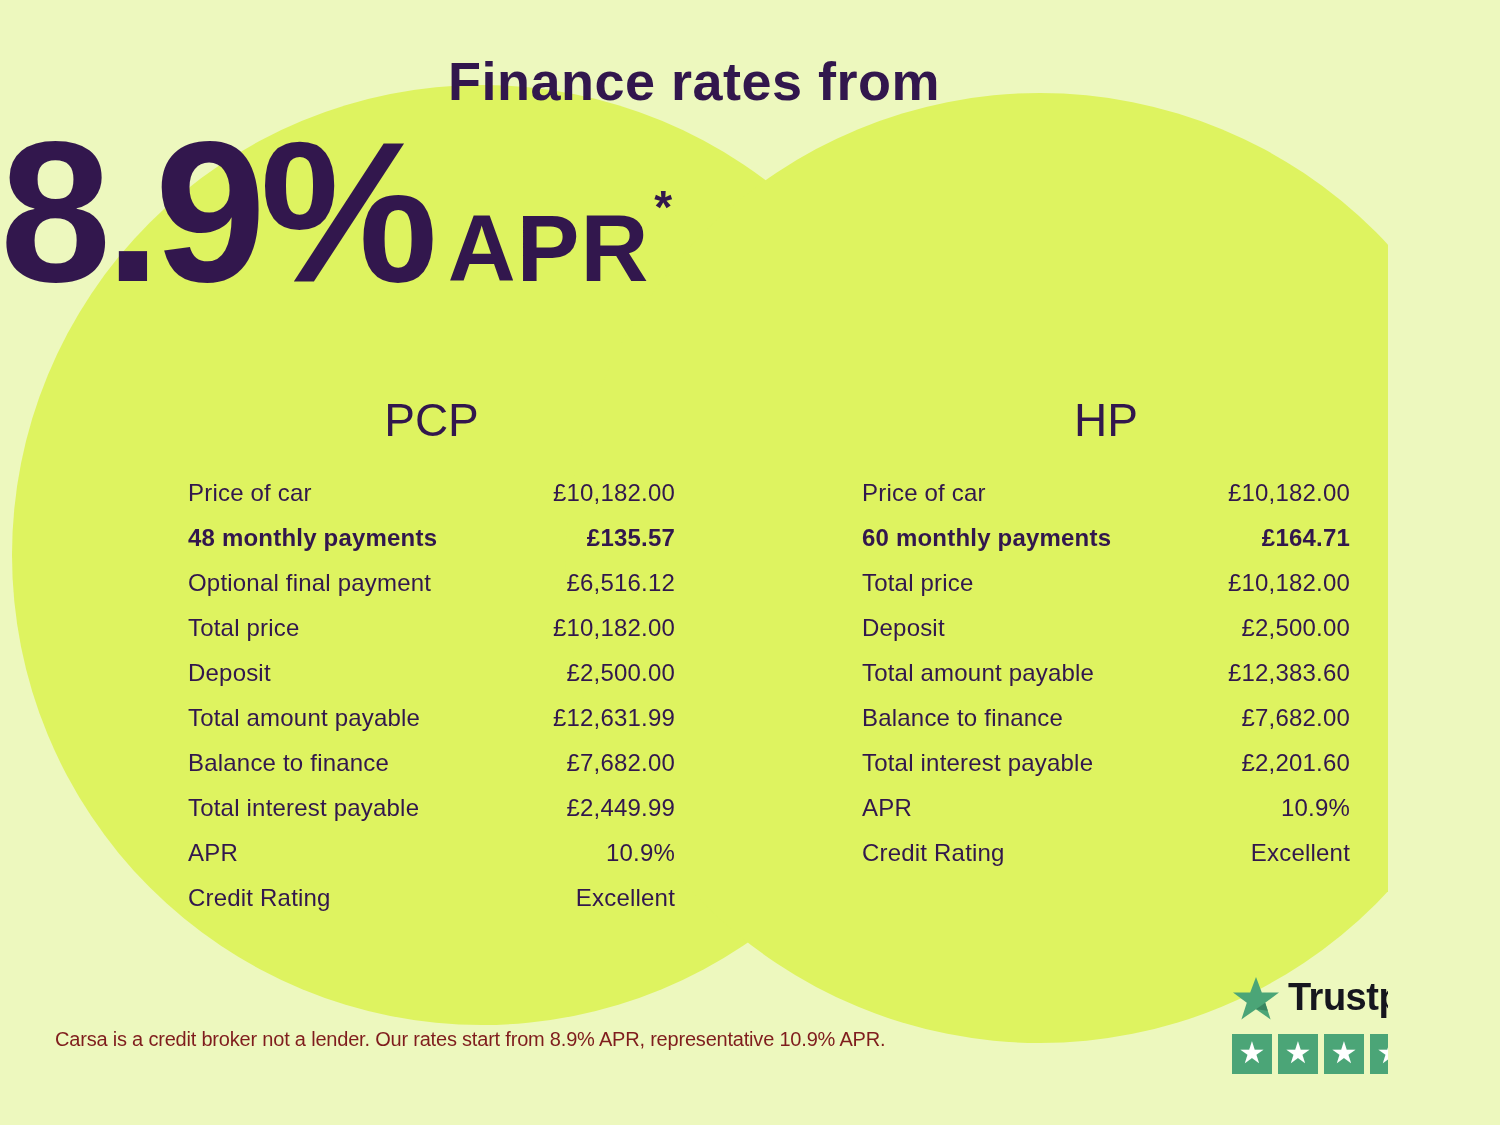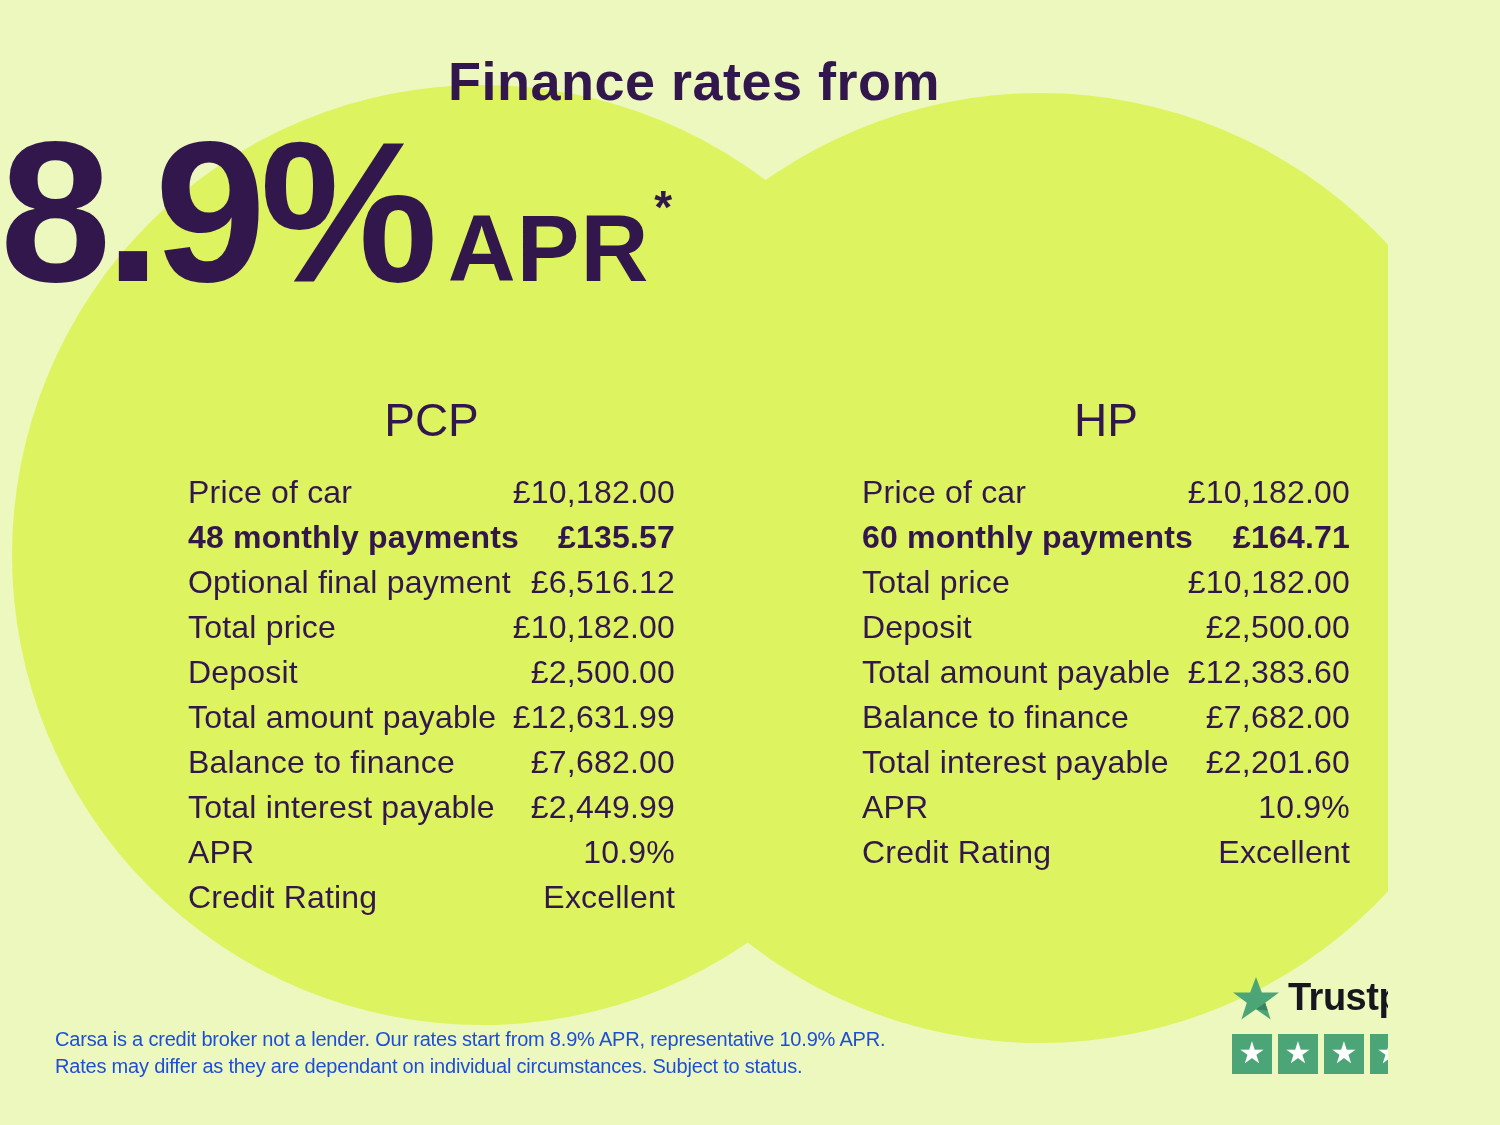--- a/index.html
+++ b/index.html
@@ -30,29 +30,29 @@
 
   .tbl-heading { position:absolute; text-align:center; font-size:46px; font-weight:400; }
   #pcp-heading { left:188px; top:393px; width:487px; }
   #hp-heading  { left:862px; top:393px; width:488px; }
 
   .fin-table { position:absolute; top:470px; }
   #pcp-table { left:188px; width:487px; }
   #hp-table  { left:862px; width:488px; }
   .trow {
     display:flex; justify-content:space-between; align-items:center;
-    height:45px; font-size:32px; font-weight:500; letter-spacing:0.2px;
+    height:45px; font-size:24px; font-weight:500; letter-spacing:0.2px;
   }
   .trow.bold .tlabel, .trow.bold .tvalue { font-weight:800; }
   .tvalue { text-align:left; }
 
   .disclaimer {
     position:absolute; left:55px; top:1026px;
     font-size:20px; line-height:27px; font-weight:500;
-    color:#1d4ed8; letter-spacing:-0.2px;
+    color:#7f1d1d; letter-spacing:-0.2px;
   }
 
   .tp-block { position:absolute; left:1232px; top:976px; }
   .tp-logo-row { display:flex; align-items:flex-start; gap:8px; }
   .tp-logo-star { width:48px; height:48px; display:block; }
   .tp-wordmark {
     font-size:38px; font-weight:700; color:#16161e; letter-spacing:-0.5px;
   }
   .tp-stars { display:flex; gap:6px; margin-top:10px; }
   .tp-star-box {
@@ -160,21 +160,20 @@
           <span class="tvalue">10.9%</span>
         </div>
         <div class="trow">
           <span class="tlabel">Credit Rating</span>
           <span class="tvalue">Excellent</span>
         </div>
       </div>
 
     <div class="disclaimer">
       <div>Carsa is a credit broker not a lender. Our rates start from 8.9% APR, representative 10.9% APR.</div>
-      <div>Rates may differ as they are dependant on individual circumstances. Subject to status.</div>
     </div>
 
     <div class="tp-block">
       <div class="tp-logo-row">
         <svg class="tp-logo-star" viewBox="0 0 24 24">
           <polygon points="12,0.5 14.9,8.3 23.5,8.3 16.6,13.4 19.3,21.7 12,16.6 4.7,21.7 7.4,13.4 0.5,8.3 9.1,8.3" fill="#4ba577"></polygon>
           <polygon points="12,16.6 16.6,13.4 17.9,17.4" fill="#3a8560"></polygon>
         </svg>
         <span class="tp-wordmark">Trustpilot</span>
       </div>

